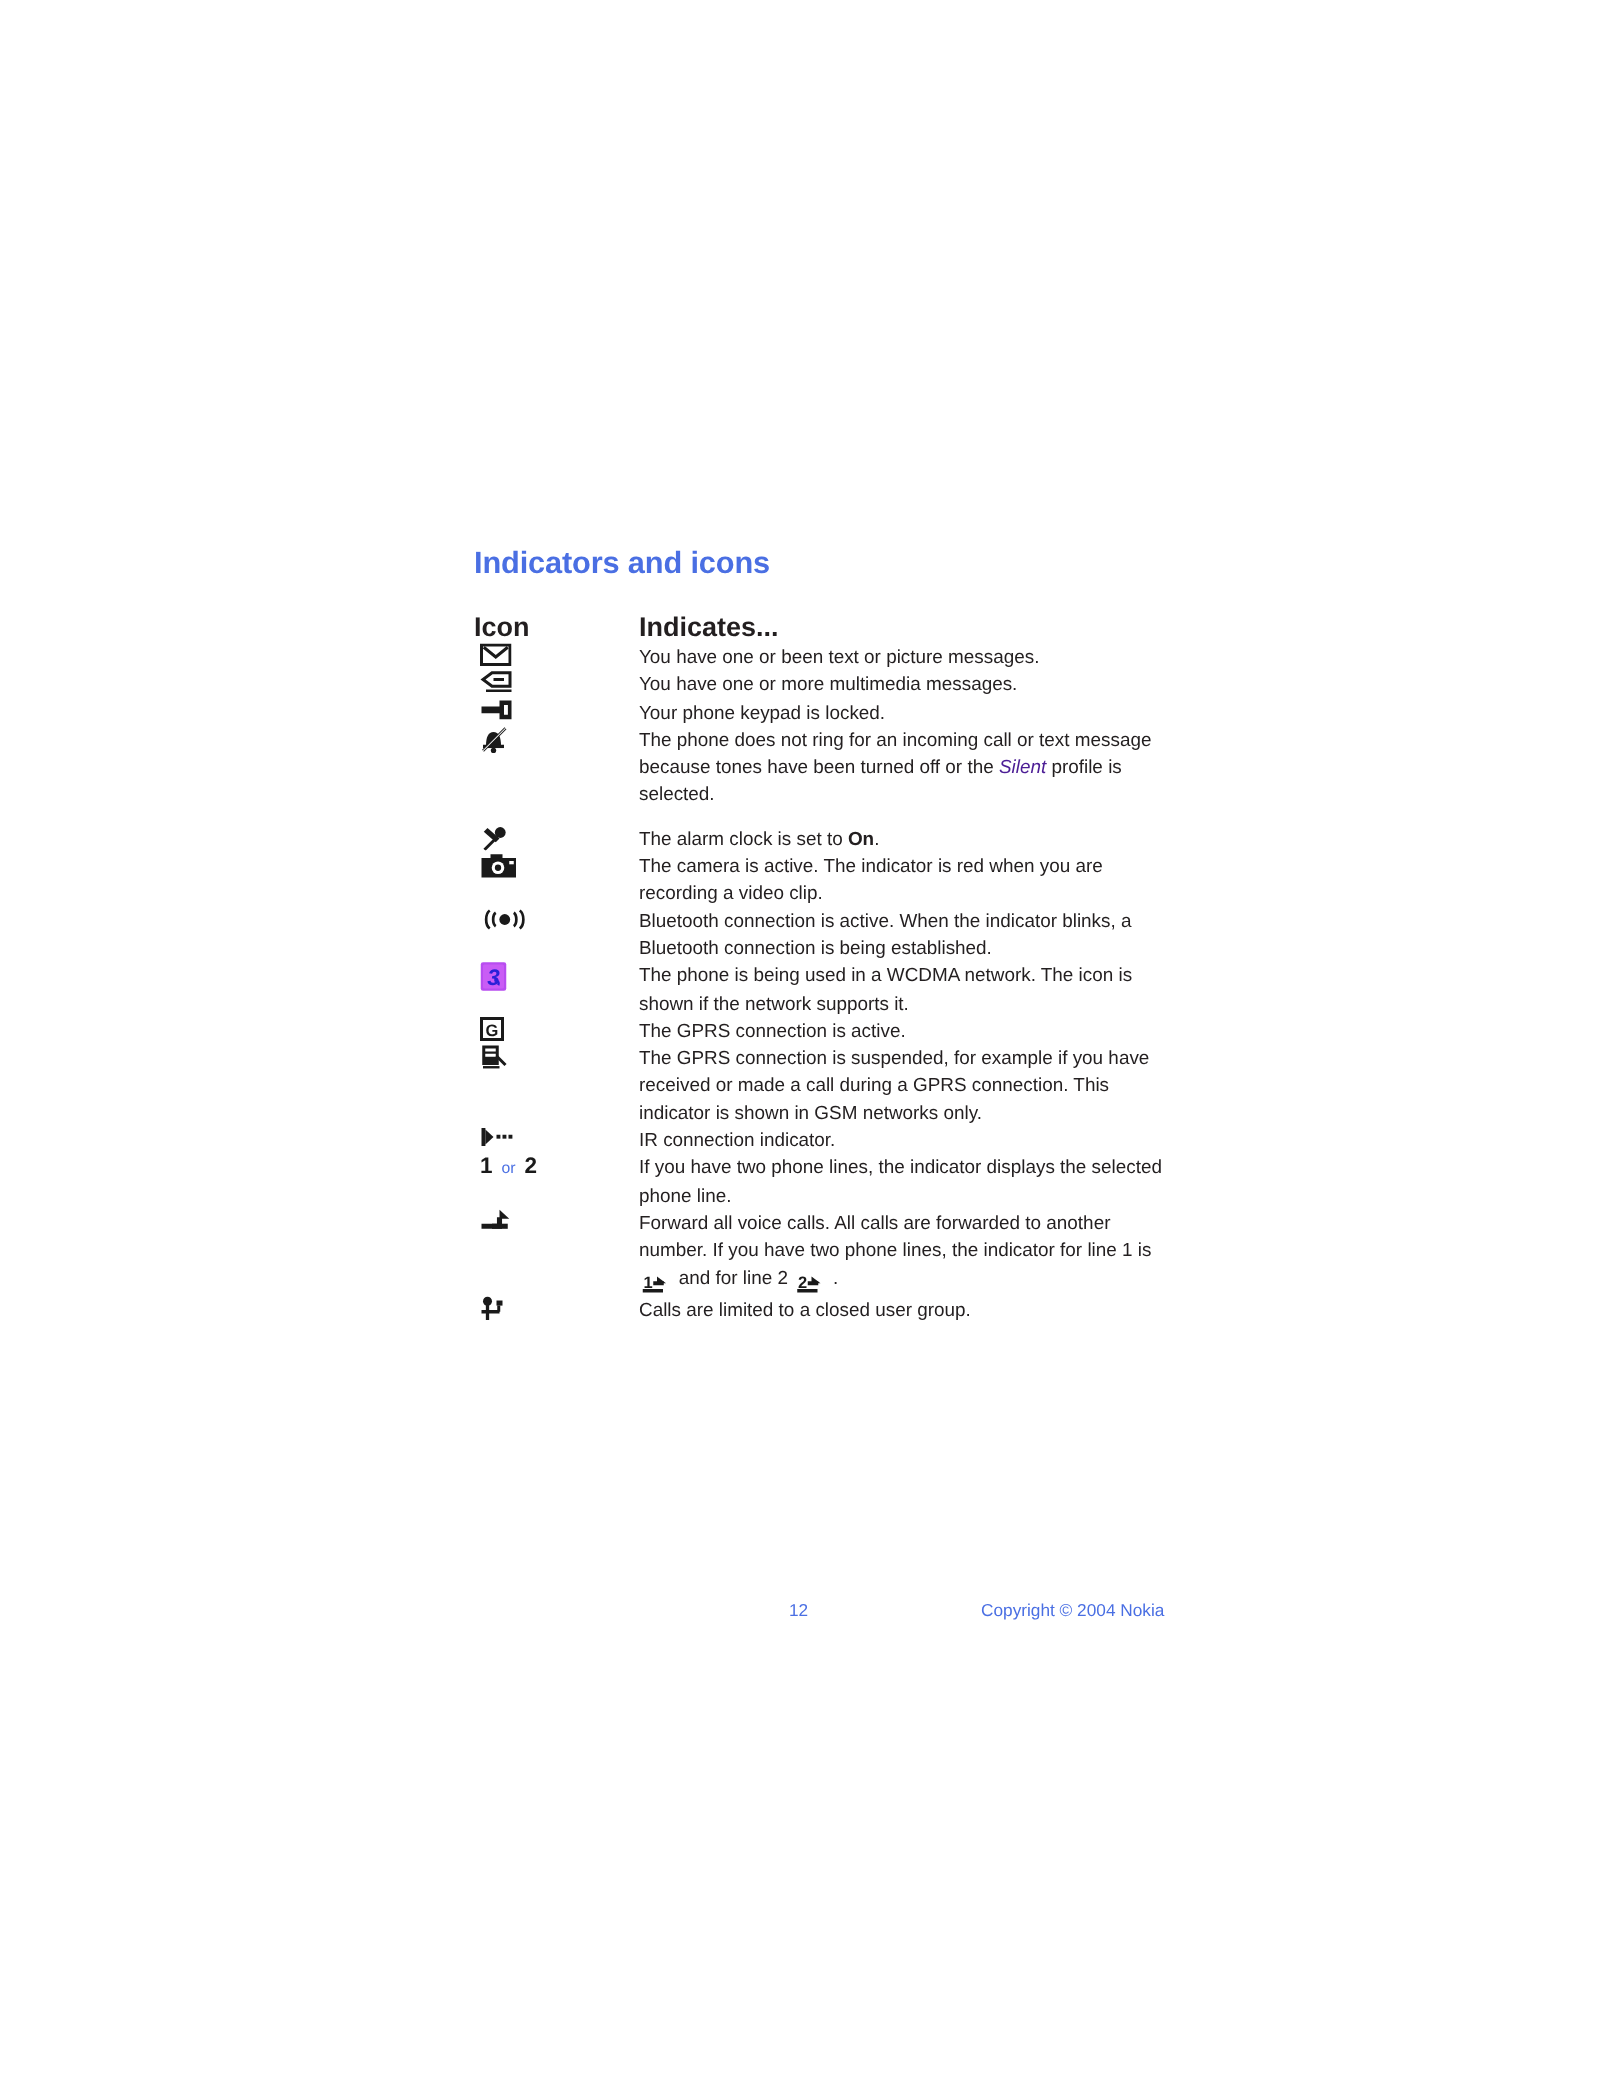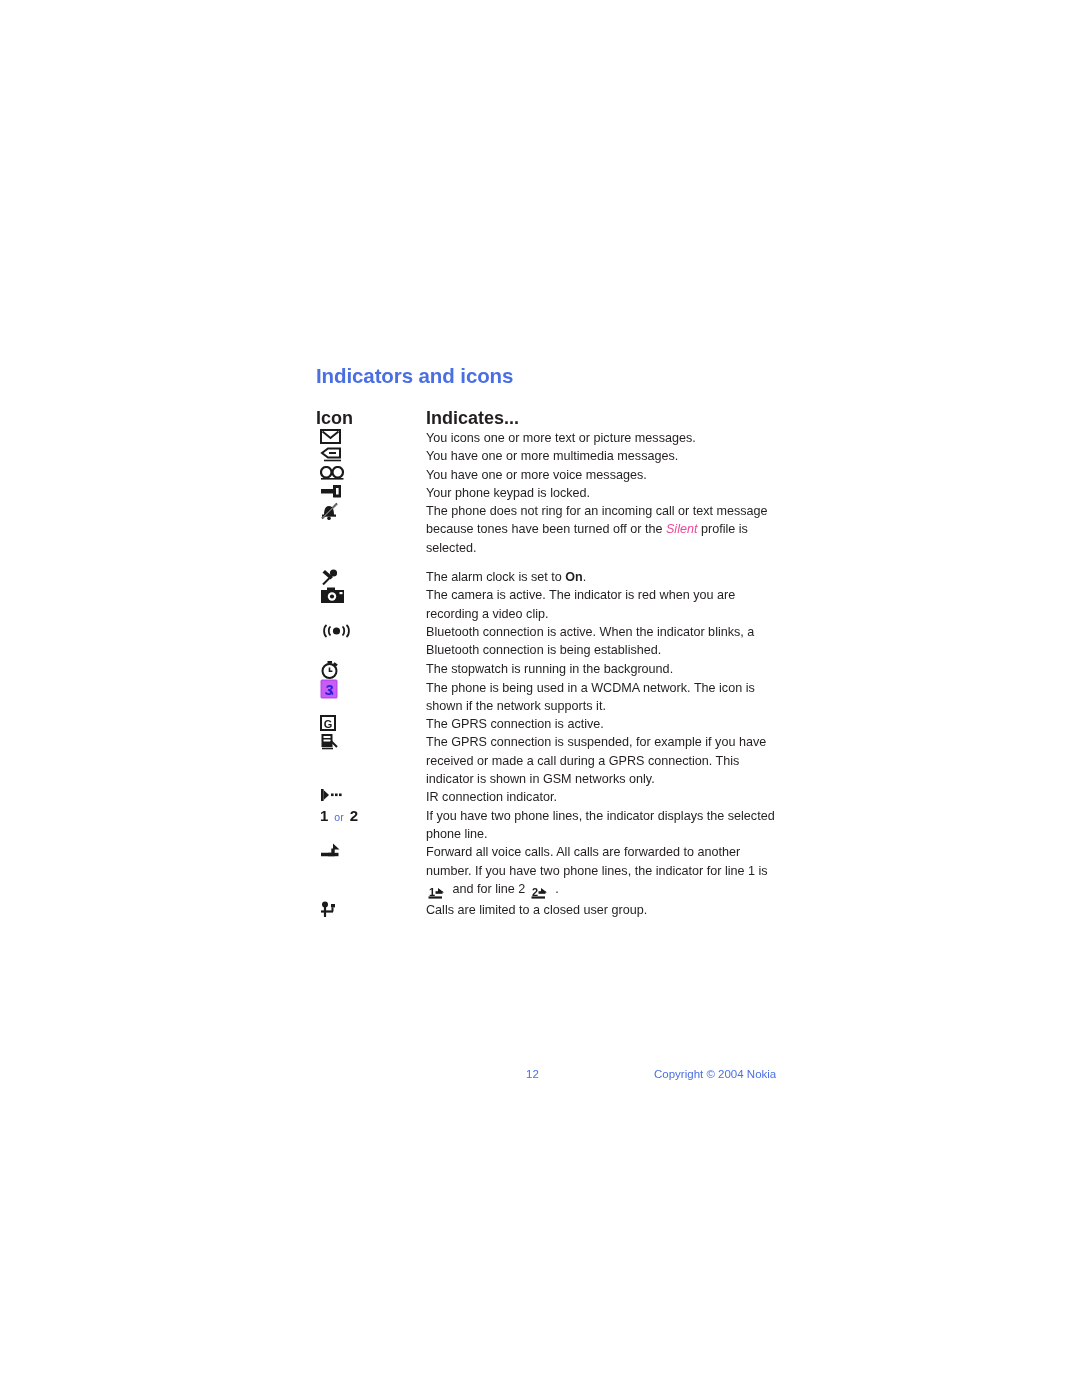--- a/index.html
+++ b/index.html
@@ -83,21 +83,21 @@
   tr.tall td.cell-desc { padding-bottom: 11px; }
 
   .icon-wrap {
     display: block;
     width: 46px;
     text-align: left;
     padding-left: 4px;
   }
 
   .em-green {
-    color: #ec4899;
+    color: #4c1d95;
     font-style: italic;
   }
   .em-bold {
     font-weight: bold;
   }
 
   
   .footer {
     position: absolute;
     left: 316px;
@@ -152,48 +152,36 @@
 
         <tr>
           <td class="cell-icon">
             <span class="icon-wrap">
               <svg width="21" height="15" viewBox="0 0 21 15">
                 <rect x="1" y="1" width="19" height="13" fill="#ffffff" stroke="#1a1a1a" stroke-width="2"></rect>
                 <path d="M2.5 2.5 L10.5 9 L18.5 2.5" fill="none" stroke="#1a1a1a" stroke-width="2"></path>
               </svg>
             </span>
           </td>
-          <td class="cell-desc">You icons one or more text or picture messages.</td>
+          <td class="cell-desc">You have one or been text or picture messages.</td>
         </tr>
 
         <tr>
           <td class="cell-icon">
             <span class="icon-wrap">
               <svg width="23" height="16" viewBox="0 0 23 16">
                 <path d="M8 1.5 L20 1.5 L20 10.5 L8 10.5 L2 6 Z" fill="#ffffff" stroke="#1a1a1a" stroke-width="2"></path>
                 <path d="M9 6 L16 6" stroke="#1a1a1a" stroke-width="2"></path>
                 <path d="M4 13.5 L21 13.5" stroke="#1a1a1a" stroke-width="1.6"></path>
               </svg>
             </span>
           </td>
           <td class="cell-desc">You have one or more multimedia messages.</td>
         </tr>
 
-        <tr>
-          <td class="cell-icon">
-            <span class="icon-wrap">
-              <svg width="25" height="14" viewBox="0 0 25 14">
-                <rect x="1" y="1" width="10.5" height="10.5" rx="5.25" fill="#ffffff" stroke="#1a1a1a" stroke-width="2.2"></rect>
-                <rect x="12.5" y="1" width="10.5" height="10.5" rx="5.25" fill="#ffffff" stroke="#1a1a1a" stroke-width="2.2"></rect>
-                <path d="M1 12.8 L23.5 12.8" stroke="#1a1a1a" stroke-width="1.6"></path>
-              </svg>
-            </span>
-          </td>
-          <td class="cell-desc">You have one or more voice messages.</td>
-        </tr>
 
         <tr>
           <td class="cell-icon">
             <span class="icon-wrap">
               <svg width="24" height="14" viewBox="0 0 24 14">
                 <rect x="1" y="5" width="13" height="4.5" fill="#1a1a1a"></rect>
                 <rect x="13" y="1" width="8" height="12.5" fill="#1a1a1a"></rect>
                 <rect x="16" y="4" width="2.6" height="6.5" fill="#ffffff"></rect>
               </svg>
             </span>
@@ -253,33 +241,20 @@
                 <path d="M10.5 3.5 C8.2 5 8.2 11 10.5 12.5" fill="none" stroke="#1a1a1a" stroke-width="1.8"></path>
                 <path d="M6.5 2 C3.3 4.2 3.3 11.8 6.5 14" fill="none" stroke="#1a1a1a" stroke-width="1.8"></path>
                 <path d="M22.5 3.5 C24.8 5 24.8 11 22.5 12.5" fill="none" stroke="#1a1a1a" stroke-width="1.8"></path>
                 <path d="M26.5 2 C29.7 4.2 29.7 11.8 26.5 14" fill="none" stroke="#1a1a1a" stroke-width="1.8"></path>
               </svg>
             </span>
           </td>
           <td class="cell-desc">Bluetooth connection is active. When the indicator blinks, a Bluetooth connection is being established.</td>
         </tr>
 
-        <tr>
-          <td class="cell-icon">
-            <span class="icon-wrap">
-              <svg width="19" height="19" viewBox="0 0 19 19">
-                <circle cx="9.5" cy="11" r="7" fill="none" stroke="#1a1a1a" stroke-width="2"></circle>
-                <rect x="7.5" y="1" width="4.5" height="2.6" fill="#1a1a1a"></rect>
-                <rect x="13.5" y="2.8" width="4" height="2.6" fill="#1a1a1a" transform="rotate(35 15 4)"></rect>
-                <path d="M9.5 7.5 L9.5 11.2 L12.4 11.2" stroke="#1a1a1a" stroke-width="1.6" fill="none"></path>
-              </svg>
-            </span>
-          </td>
-          <td class="cell-desc">The stopwatch is running in the background.</td>
-        </tr>
 
         <tr>
           <td class="cell-icon">
             <span class="icon-wrap">
               <svg width="18" height="20" viewBox="0 0 18 20">
                 <rect x="0.5" y="0.5" width="17" height="19" rx="1.5" fill="#b84df0"></rect>
                 <rect x="2" y="2" width="14" height="16" rx="1" fill="#c95cf5"></rect>
                 <text x="9" y="15.5" font-family="Liberation Sans, sans-serif" font-size="15" font-weight="bold" font-style="italic" fill="#2a20d8" text-anchor="middle">3</text>
                 <path d="M9.5 12.5 C12 12.5 13 14 12.2 15.8" fill="none" stroke="#2a20d8" stroke-width="1.6"></path>
               </svg>

